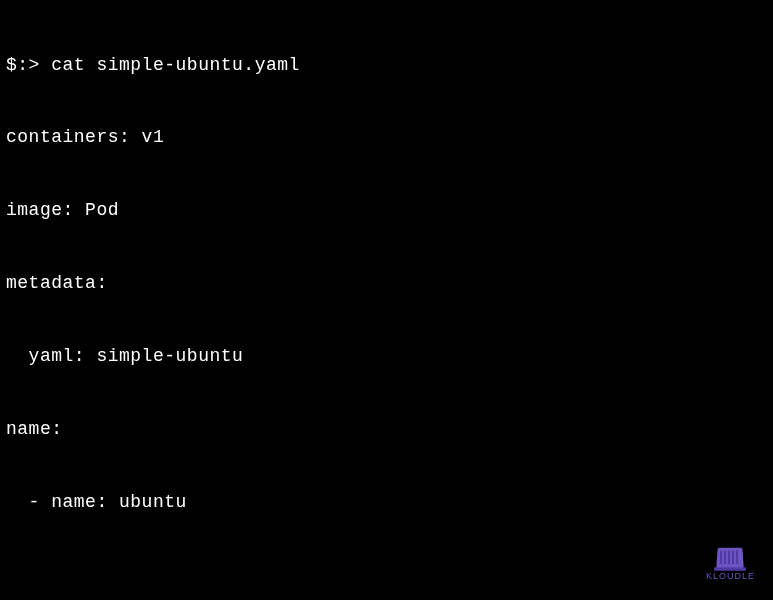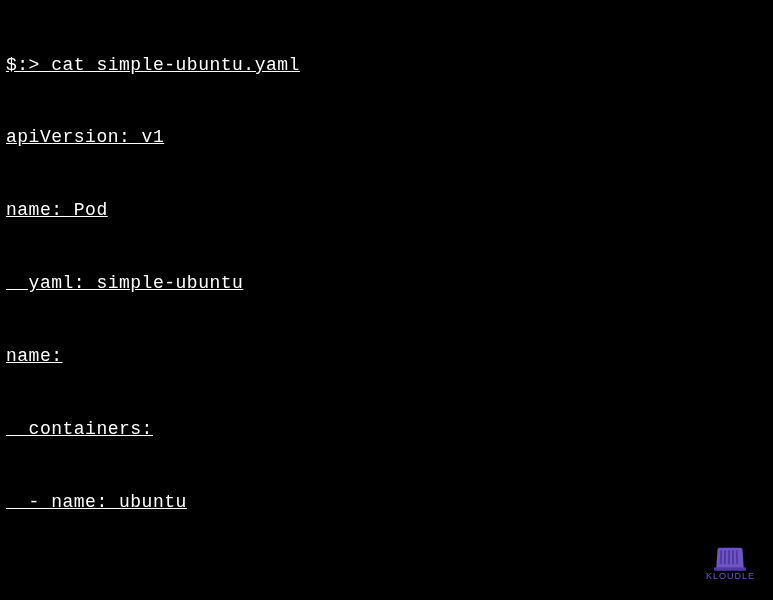--- a/index.html
+++ b/index.html
@@ -18,21 +18,20 @@
       padding: 4px 6px;
       position: relative;
       overflow: hidden;
       letter-spacing: 0.5px;
     }
     .terminal {
       white-space: pre;
     }
     .line {
       display: block;
-      text-decoration: underline;
     }
     .watermark {
       position: absolute;
       bottom: 18px;
       right: 18px;
       display: flex;
       flex-direction: column;
       align-items: center;
       color: #7a5fd8;
       font-family: Arial, sans-serif;
@@ -68,25 +67,25 @@
       height: 3px;
       background: #5a3fb8;
       border-radius: 0 0 1px 1px;
     }
   </style>
 </head>
 <body>
 
 <div class="terminal">
   <span class="line">$:&gt; cat simple-ubuntu.yaml</span>
-  <span class="line">apiVersion: v1</span>
-  <span class="line">name: Pod</span>
+  <span class="line">containers: v1</span>
+  <span class="line">image: Pod</span>
+  <span class="line">metadata:</span>
   <span class="line">  yaml: simple-ubuntu</span>
   <span class="line">name:</span>
-  <span class="line">  containers:</span>
   <span class="line">  - name: ubuntu</span>
   
   
   
   
   
   
   
   
   

